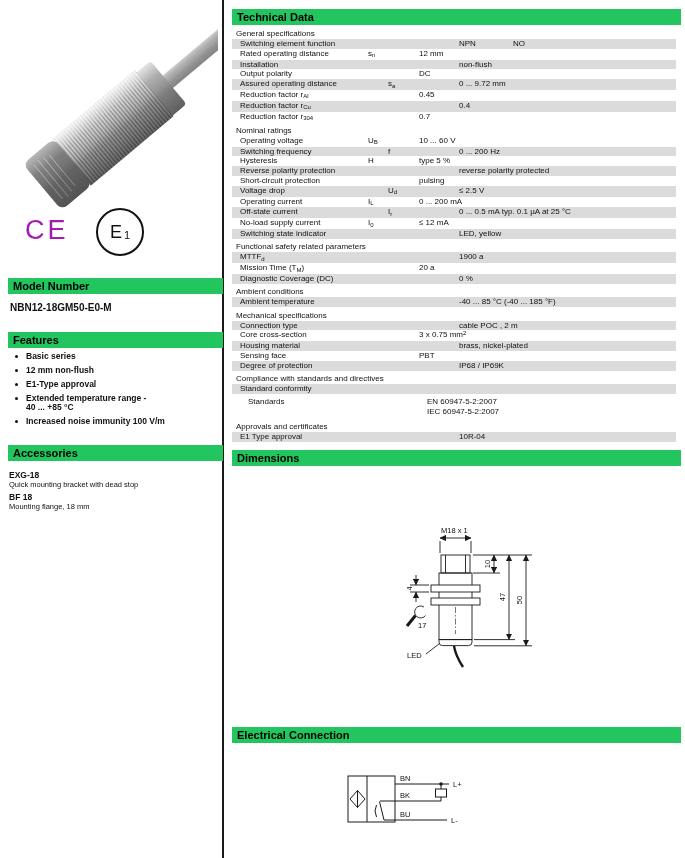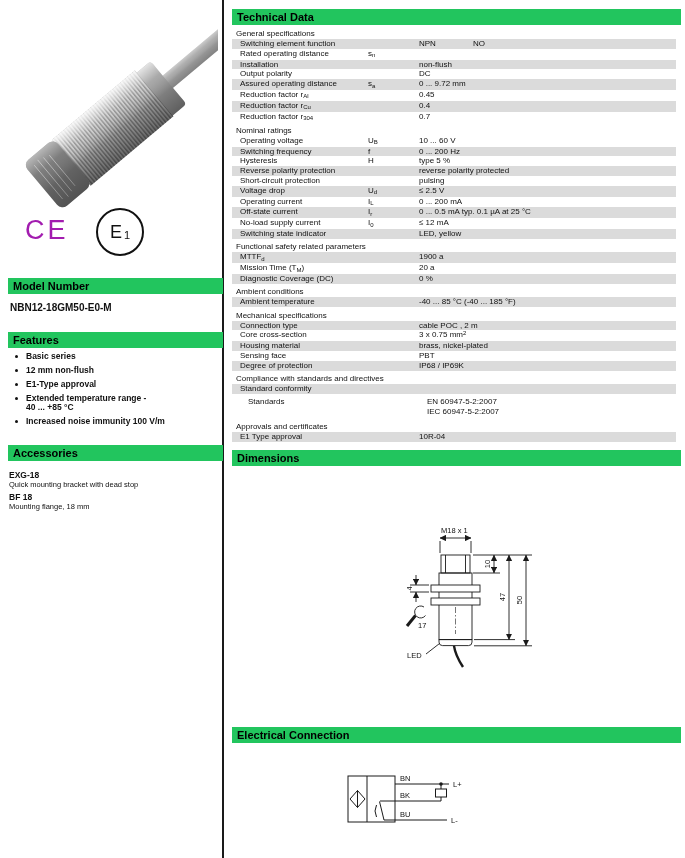--- a/index.html
+++ b/index.html
@@ -30,21 +30,21 @@
   .acc-list { position:absolute; left:1px; top:467px; width:208px; }
   .acc-name { font-weight:bold; font-size:8.5px; line-height:9px; margin-top:4px; }
   .acc-desc { font-size:7.5px; line-height:9px; }
 
   
   .right-col { position:absolute; left:232px; top:9px; width:444px; height:849px; }
   .tech-bar { width:444px; }
   .sec-header { font-weight:normal; font-size:8px; line-height:10px; margin-top:3.5px; padding-left:4px; }
   .sec-header.first { margin-top:4px; }
   .row { display:flex; min-height:9.8px; font-size:8px; line-height:9.8px; }
-  .row.shaded { background:#DBDBDB; }
+  .row.shaded { background:#DBDBDB;gap:20px; }
   .c-label { flex:none; width:128px; padding-left:8px; }
   .c-label.indent2 { padding-left:16px; padding-top:3px; }
   .c-sym { flex:none; width:51px; }
   .c-value { flex:1; position:relative; white-space:pre-line; }
   .row.tall { padding-bottom:2px; }
   .row.tall .c-value { padding-top:3px; }
   .value2 { position:absolute; left:54px; top:0; }
   .sb { font-size:6px; position:relative; top:1.5px; }
   .sp { font-size:6px; position:relative; top:-2.5px; }
 
@@ -144,20 +144,21 @@
     <div>
         <div class="sec-header first">General specifications</div>
         <div class="row shaded">
           <div class="c-label">Switching element function</div>
           <div class="c-sym"></div>
           <div class="c-value">NPN<span class="value2">NO</span></div>
         </div>
         <div class="row">
           <div class="c-label">Rated operating distance</div>
           <div class="c-sym">s<span class="sb">n</span></div>
+          <div class="c-value">12 mm</div>
         </div>
         <div class="row shaded">
           <div class="c-label">Installation</div>
           <div class="c-sym"></div>
           <div class="c-value">non-flush</div>
         </div>
         <div class="row">
           <div class="c-label">Output polarity</div>
           <div class="c-sym"></div>
           <div class="c-value">DC</div>

